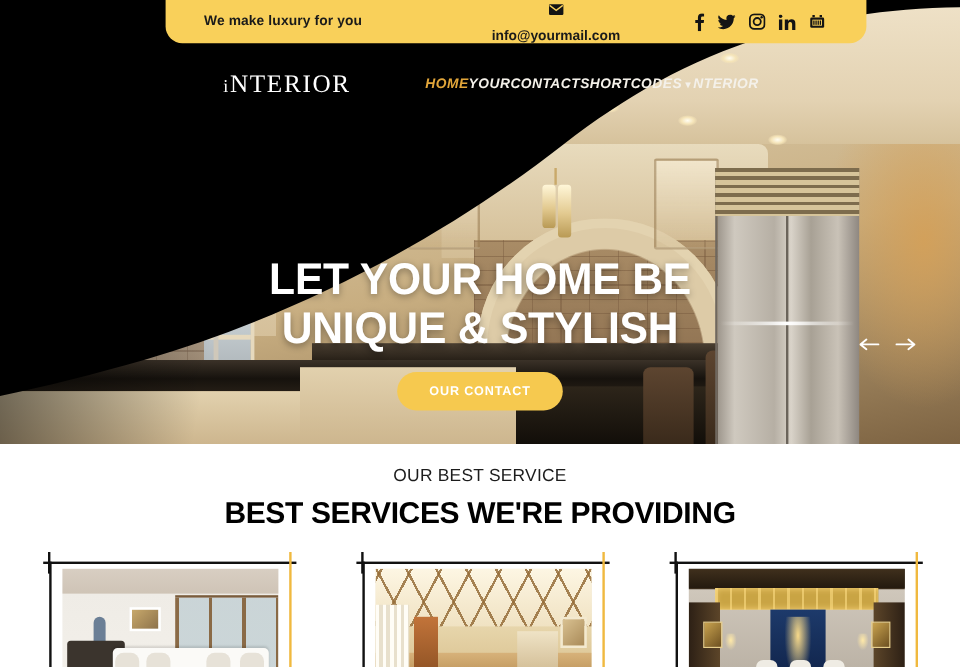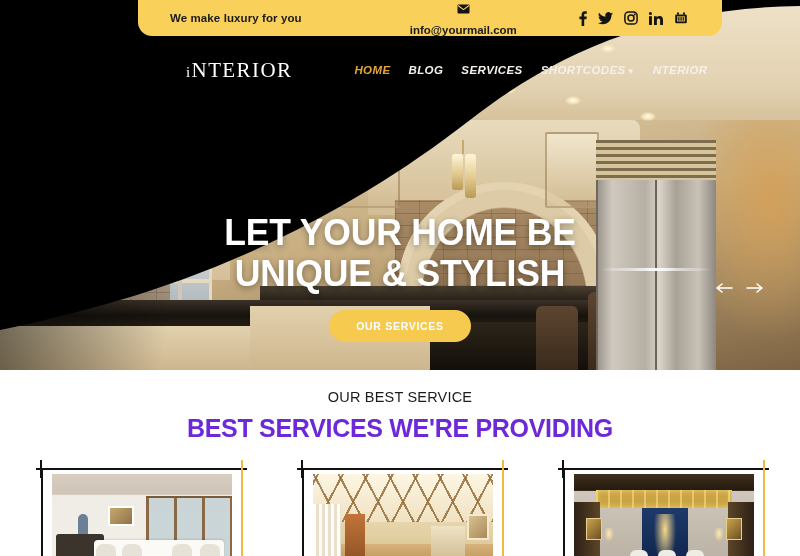--- a/index.html
+++ b/index.html
@@ -144,21 +144,21 @@
 
   
   .nav { position:absolute; left:0; top:48px; width:708px; height:44px; z-index:25;
          display:flex; align-items:center; }
   .logo {
     margin-left:186px;
     font-family:"Liberation Serif", serif;
     color:#fff; font-size:21px; letter-spacing:1.4px;
   }
   .logo .lc { font-size:15px; }
-  .menu { display:flex; align-items:center; gap:18px; margin-left:62px;justify-content:center; }
+  .menu { display:flex; align-items:center; margin-left:62px;justify-content:center; }
   .menu a {
     font-size:11.5px; color:#f4f1ea; text-decoration:none;
     font-style:italic; font-weight:700; letter-spacing:.4px;
   }
   .menu a.active { color:#e2a63a; }
   .caret { font-size:8px; font-style:normal; margin-left:1px; }
 
   
   .hero-copy { position:absolute; left:0; top:212px; width:800px; text-align:center; z-index:20; }
   .hero-copy h1 {
@@ -173,21 +173,21 @@
     font-size:10.5px; font-weight:700; letter-spacing:.7px;
     padding:10px 27px; border-radius:20px; cursor:pointer;
     font-family:"Liberation Sans", sans-serif;
   }
   .arrows { position:absolute; right:36px; top:280px; display:flex; gap:12px; z-index:22; }
   .arrows div { cursor:pointer; }
 
   
   .services { position:absolute; left:0; top:370px; width:800px; height:186px; background:#fff; }
   .svc-sub { text-align:center; margin-top:19px; font-size:14.5px; color:#1c1c1c; font-weight:400; letter-spacing:.2px; }
-  .svc-title { text-align:center; margin-top:9px; font-size:25px; font-weight:700; color:#6d28d9; letter-spacing:-.3px; }
+  .svc-title { text-align:center; margin-top:9px; font-size:25px; font-weight:700; color:#000000; letter-spacing:-.3px; }
   .cards { position:absolute; left:0; top:86px; width:800px; display:flex; justify-content:center; gap:46px; }
   .card { position:relative; width:215px; height:110px; }
   .card .hline { position:absolute; left:4px; top:12px; width:211px; height:2px; background:#111; }
   .card .vtick { position:absolute; left:8px; top:4px; width:2px; height:18px; background:#111; }
   .card .vright { position:absolute; right:4px; top:4px; width:2px; height:106px; background:#f0b93f; }
   .card .vleft  { position:absolute; left:9px; top:12px; width:2px; height:98px; background:#111; }
   .card .photo { position:absolute; left:20px; top:18px; width:180px; height:92px; overflow:hidden; }
 
   
   .p1 { background:
@@ -296,21 +296,21 @@
                C660,8 560,50 470,120
                C370,198 250,262 120,300
                C78,312 38,322 0,330 Z" fill="#000000"></path>
     </svg>
 
     <div class="hero-copy">
       <h1>
         <span>LET YOUR HOME BE</span><br>
         <span>UNIQUE &amp; STYLISH</span>
       </h1>
-      <button class="btn-services">OUR SERVICES</button>
+      <button class="btn-services">OUR CONTACT</button>
     </div>
 
     <div class="arrows">
       <div>
         <svg width="18" height="12" viewBox="0 0 18 12">
           <path d="M1 6 H16 M1 6 L6 2 M1 6 L6 10" stroke="#ffffff" stroke-width="1.6" fill="none" stroke-linecap="round"></path>
         </svg>
       </div>
       <div>
         <svg width="18" height="12" viewBox="0 0 18 12">
@@ -371,22 +371,22 @@
       </a>
     </div>
   </div>
 
   <div class="nav">
     <div class="logo">
       <span class="lc">i</span><span>NTERIOR</span>
     </div>
     <div class="menu">
       <a href="#" class="active"><span>HOME</span></a>
-      <a href="#"><span>BLOG</span></a>
-      <a href="#"><span>SERVICES</span></a>
+      <a href="#"><span>YOUR</span></a>
+      <a href="#"><span>CONTACT</span></a>
       <a href="#"><span>SHORTCODES</span><span class="caret">▼</span></a>
       <a href="#"><span>NTERIOR</span></a>
     </div>
   </div>
 
   <div class="services">
     <div class="svc-sub">OUR BEST SERVICE</div>
     <div class="svc-title">BEST SERVICES WE'RE PROVIDING</div>
 
     <div class="cards">

